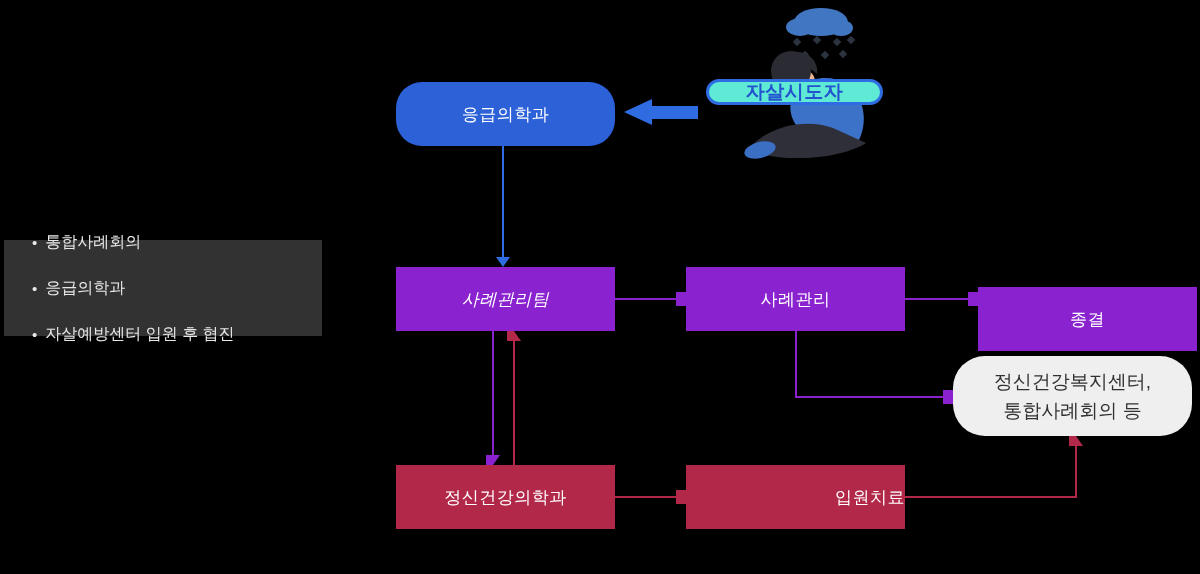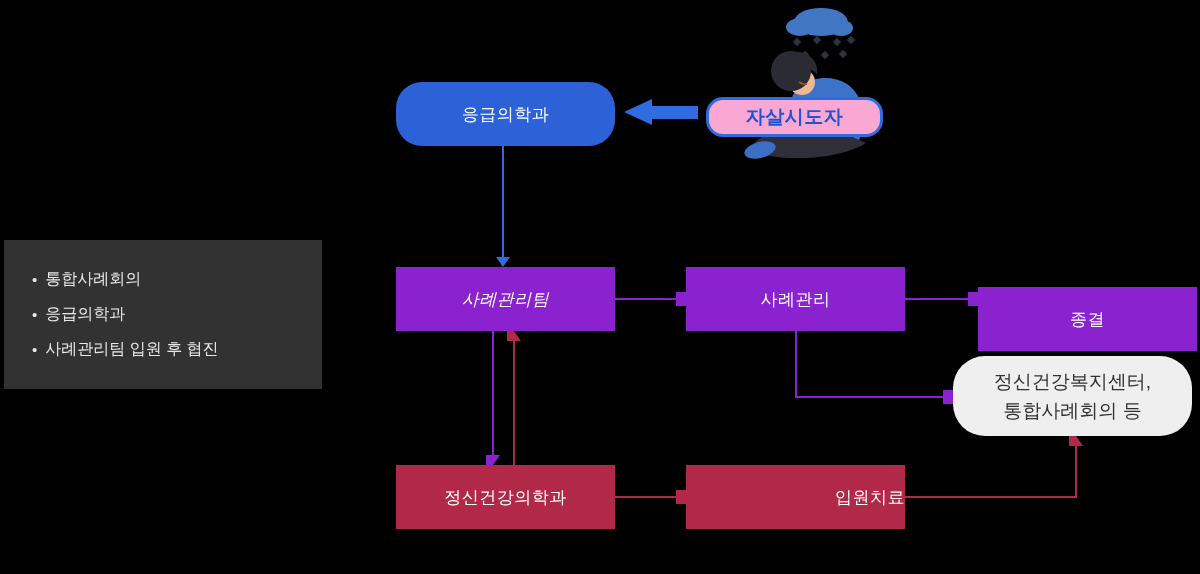--- a/index.html
+++ b/index.html
@@ -41,31 +41,31 @@
   #node-inpatient{left:686px;top:465px;justify-content:flex-end;}
   
   .referral{
     position:absolute;left:953px;top:356px;width:239px;height:80px;
     background:var(--panel_light);color:var(--panel_light_text);
     display:flex;flex-direction:column;align-items:center;justify-content:center;
     font-size:19px;line-height:29px;border-radius:32px;
   }
   
   .notes{
-    position:absolute;left:4px;top:240px;width:318px;height:149px;
+    position:absolute;left:4px;top:240px;width:318px;height:96px;
     background:var(--panel_dark);color:var(--panel_dark_text);
     display:flex;flex-direction:column;justify-content:center;
-    padding-left:28px;gap:14px;font-size:16px;
+    padding-left:28px;gap:25px;font-size:16px;
   }
   .note-item{display:flex;align-items:center;}
   .note-item::before{content:"•";margin-right:8px;font-size:15px;}
   
   .pill{
-    position:absolute;left:706px;top:97px;width:177px;height:40px;
-    background:#f9a8d4;border:3px solid var(--blue_arrow);border-radius:17px;
+    position:absolute;left:706px;top:79px;width:177px;height:26px;
+    background:#5eead4;border:3px solid var(--blue_arrow);border-radius:17px;
     display:flex;align-items:center;justify-content:center;
     color:var(--pill_text);font-size:19px;font-weight:bold;letter-spacing:.5px;
     z-index:3;
   }
   
   .person-wrap{position:absolute;left:733px;top:2px;width:165px;height:163px;z-index:2;}
   
   .seg{position:absolute;}
   .seg.h{height:2px;}
   .seg.v{width:2px;}
@@ -91,21 +91,21 @@
   }
 </style>
 </head>
 <body>
 
 <div class="stage">
 
   <div class="notes">
     <div class="note-item">통합사례회의</div>
     <div class="note-item">응급의학과</div>
-    <div class="note-item">사례관리팀 입원 후 협진</div>
+    <div class="note-item">자살예방센터 입원 후 협진</div>
   </div>
 
   <div class="node blue" id="node-emergency">
     <span>응급의학과</span>
   </div>
   <div class="node purple" id="node-case-team">
     <span>사례관리팀</span>
   </div>
   <div class="node purple" id="node-case-mgmt">
     <span>사례관리</span>

